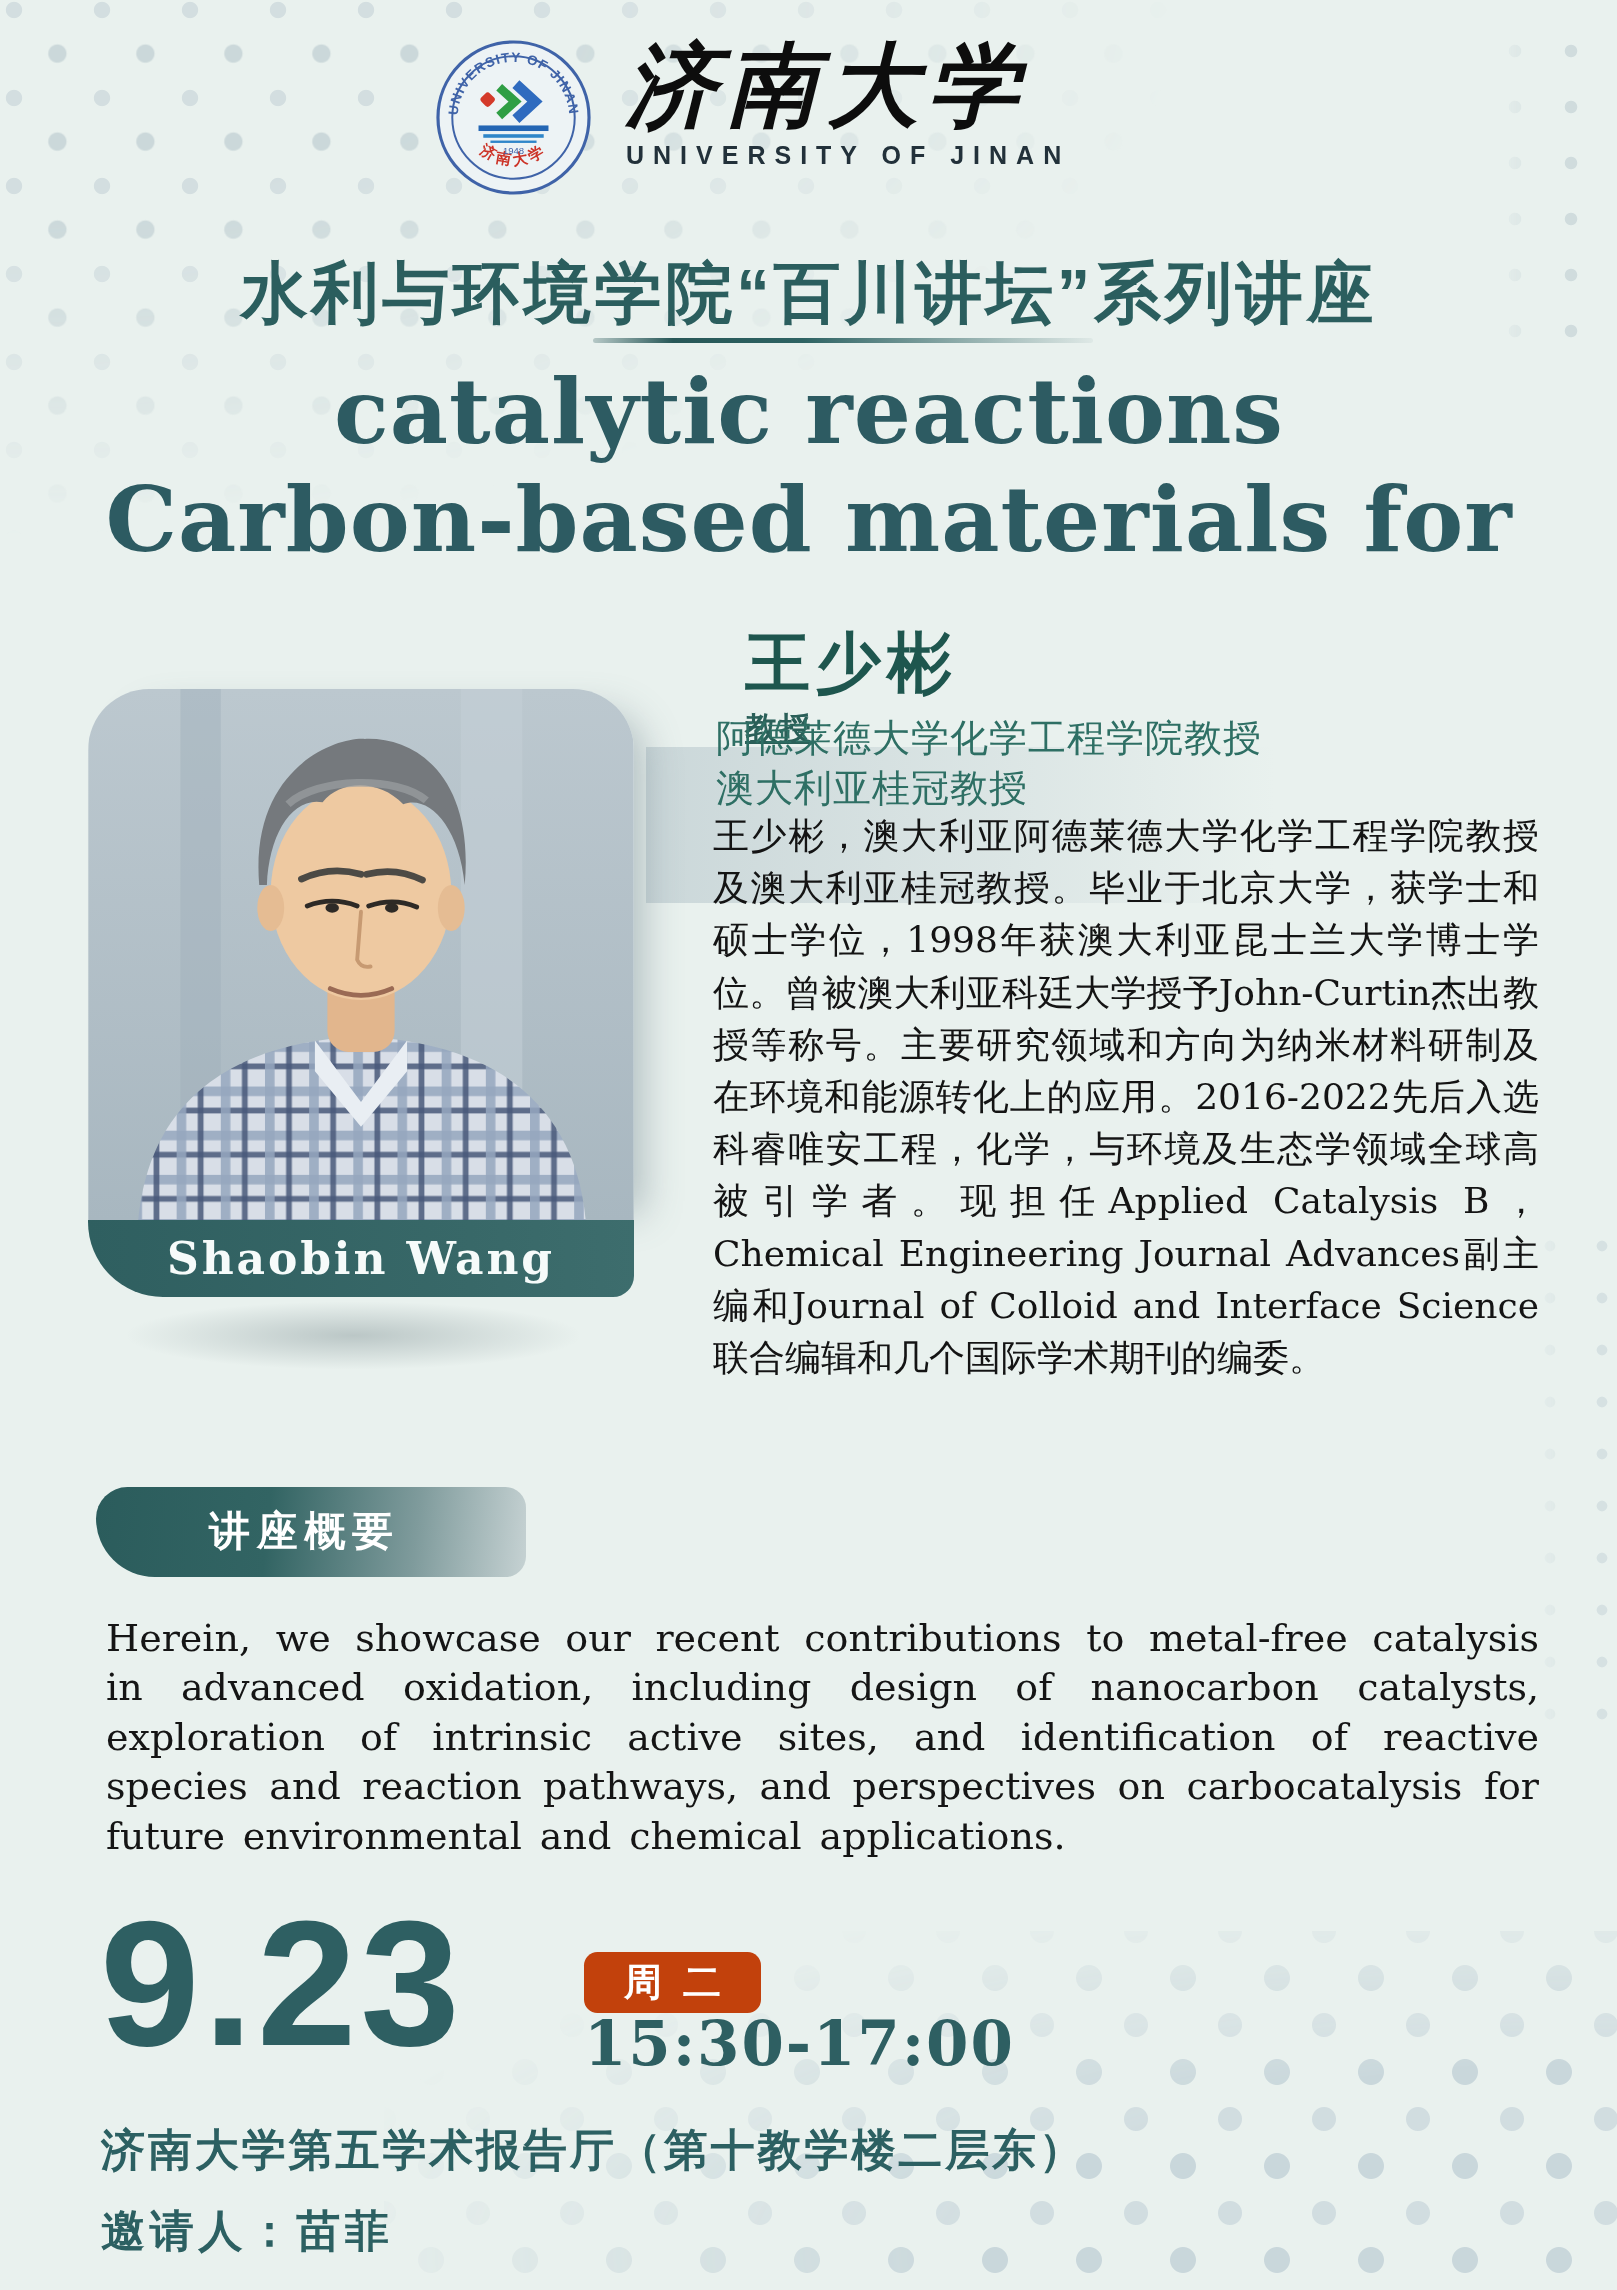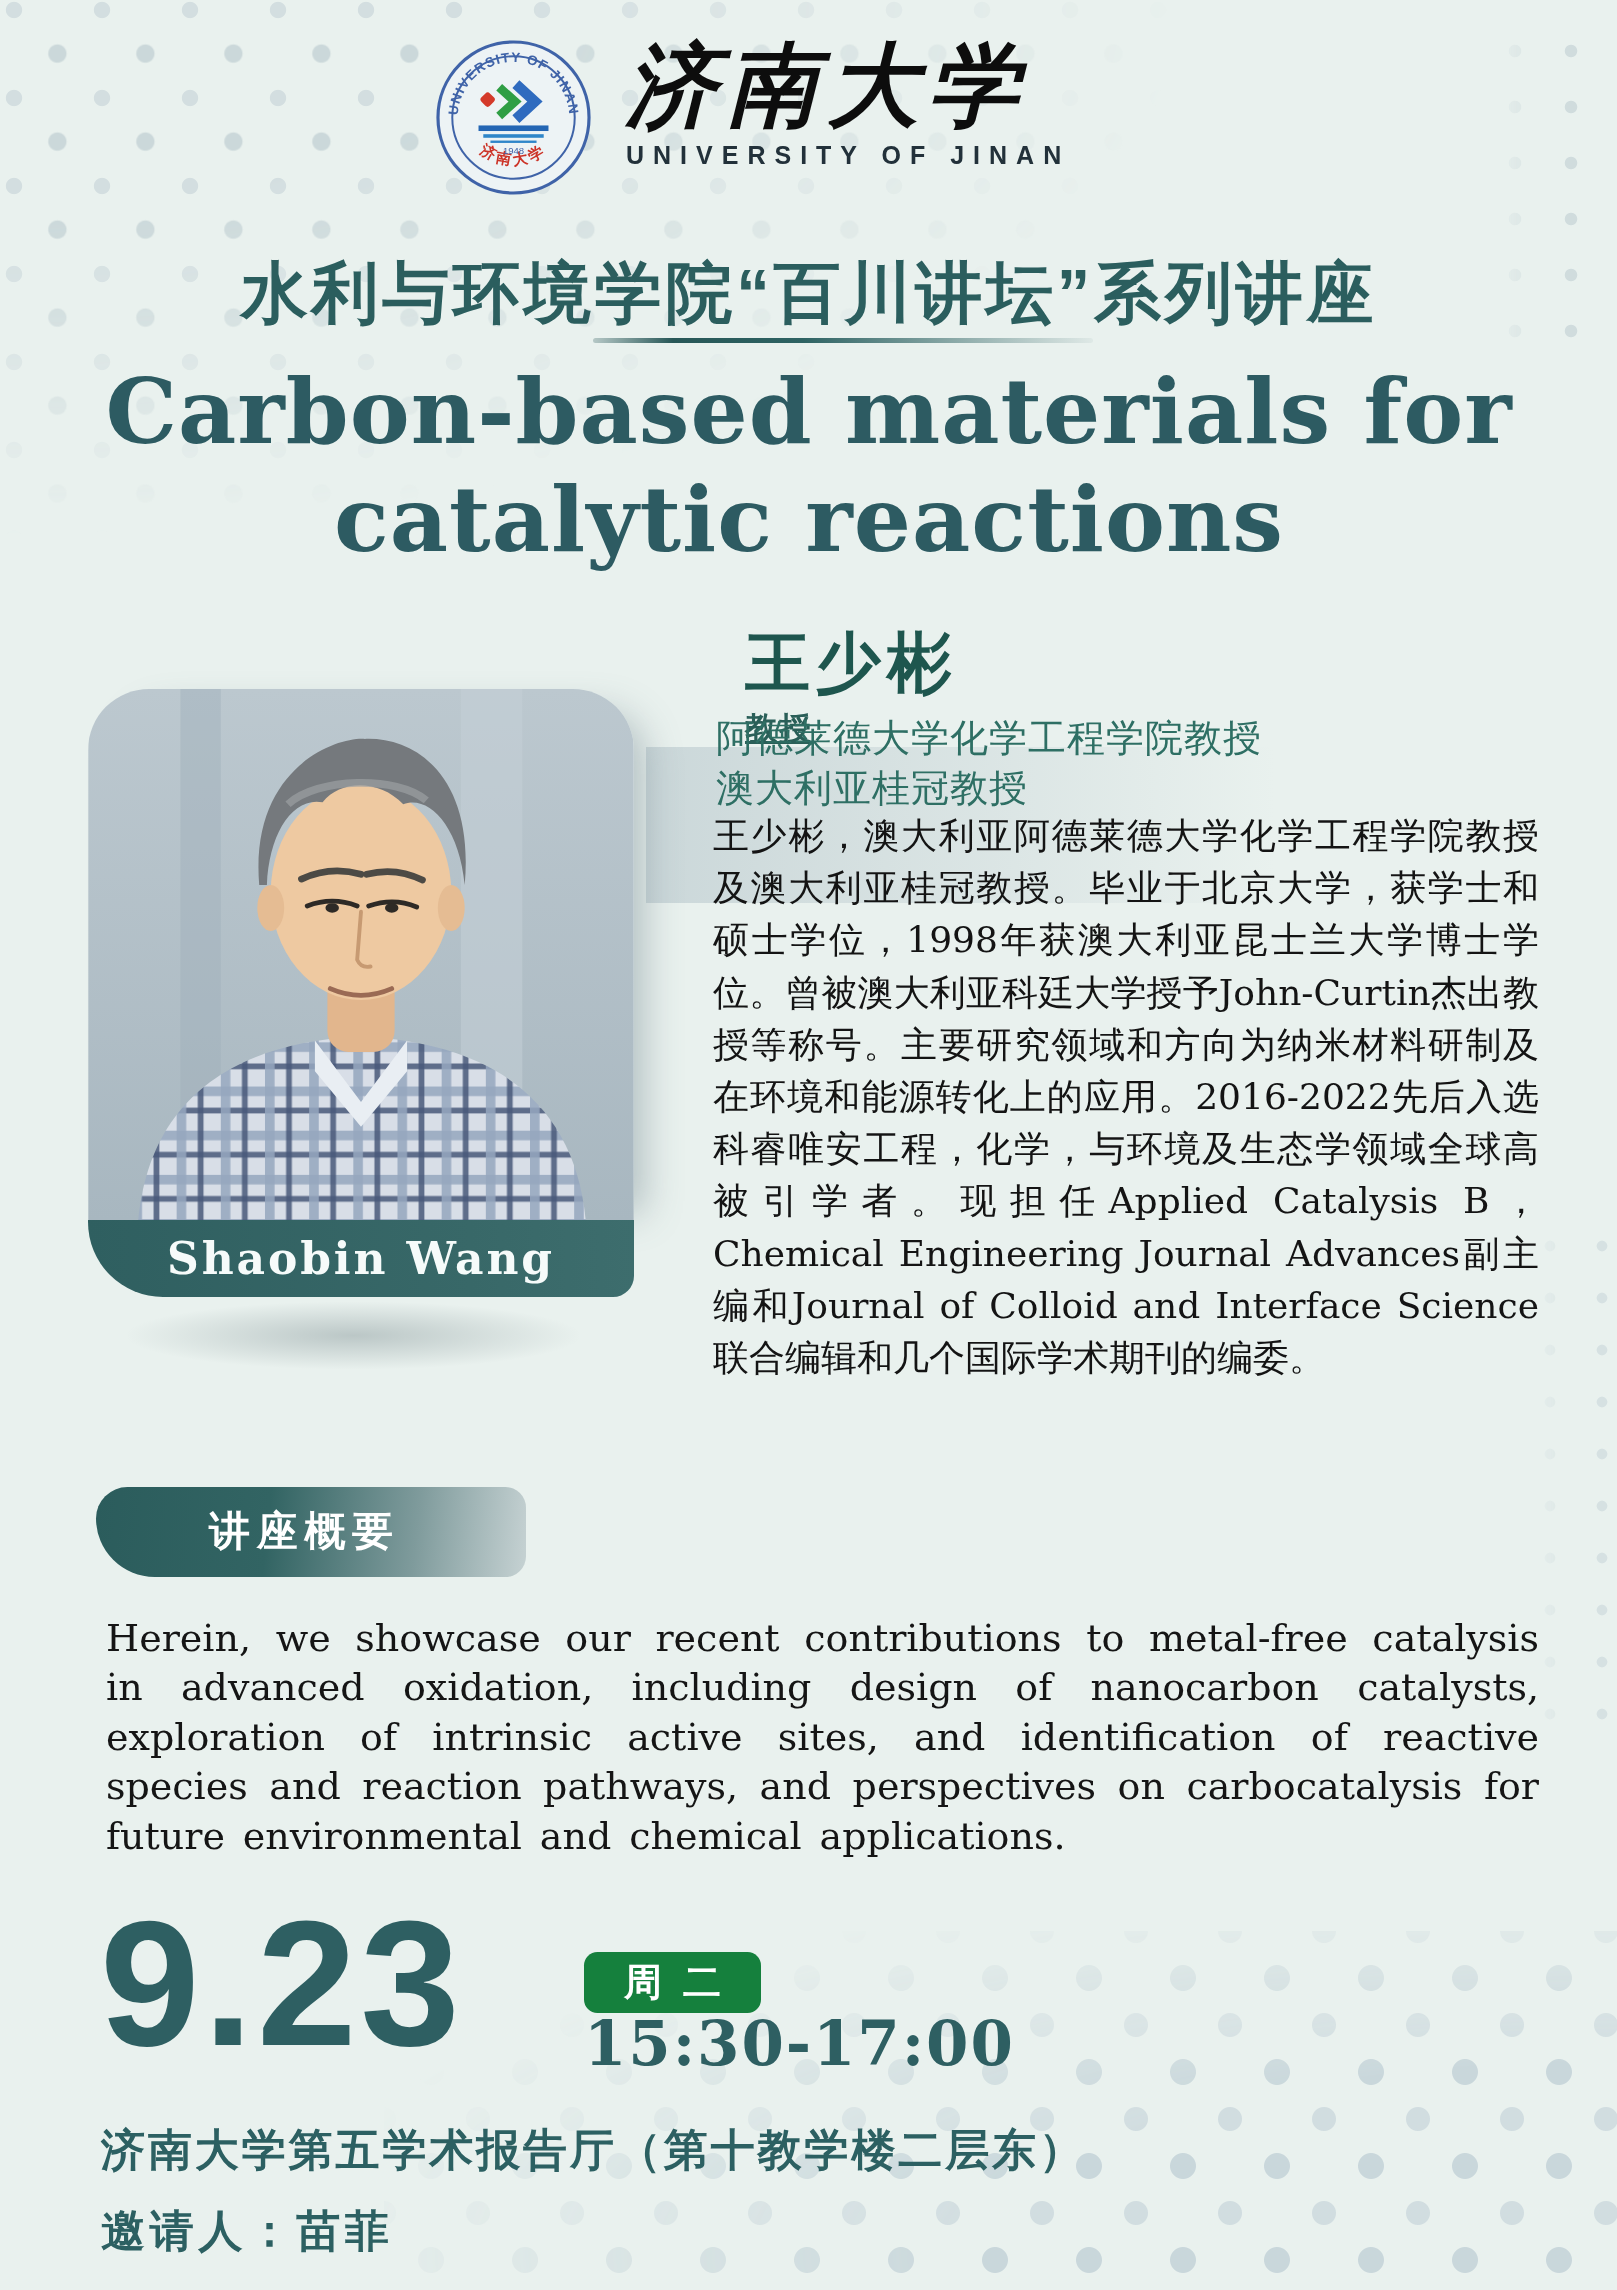--- a/index.html
+++ b/index.html
@@ -117,21 +117,21 @@
     word-spacing:5.8px; color:#151515; text-align:justify;
   }
   
   .date-big{
     position:absolute; left:100px; top:1894px;
     font-family:Liberation Sans, sans-serif; font-weight:700;
     font-size:179px; line-height:1; color:#2e5f62; letter-spacing:3.8px;
   }
   .weekday-badge{
     position:absolute; left:584px; top:1952px; width:177px; height:61px;
-    background:#15803d; border-radius:13.4px;
+    background:#c2410c; border-radius:13.4px;
     display:flex; align-items:center; justify-content:center;
     color:#fff; font-size:38px; font-weight:700; letter-spacing:21px; text-indent:21px;
   }
   .time{
     position:absolute; left:584px; top:2008px;
     font-family:"DejaVu Serif", serif; font-weight:700;
     font-size:61px; color:#2e5f62; letter-spacing:1.9px;
   }
   .venue{
     position:absolute; left:101px; top:2121px;
@@ -177,22 +177,22 @@
     <div class="uni-names">
       <div class="uni-cn">济南大学</div>
       <div class="uni-en">UNIVERSITY  OF  JINAN</div>
     </div>
   </div>
 
   <div class="series">水利与环境学院“百川讲坛”系列讲座</div>
   <div class="series-underline"></div>
 
   <div class="title">
+    <div>catalytic reactions</div>
     <div>Carbon-based materials for</div>
-    <div>catalytic reactions</div>
   </div>
 
   <div class="affil-panel"></div>
 
   <div class="speaker-name-row">
     <span class="speaker-name">王少彬</span>
     <span class="speaker-title">教授</span>
   </div>
   <div class="affils">
     <div>阿德莱德大学化学工程学院教授</div>

